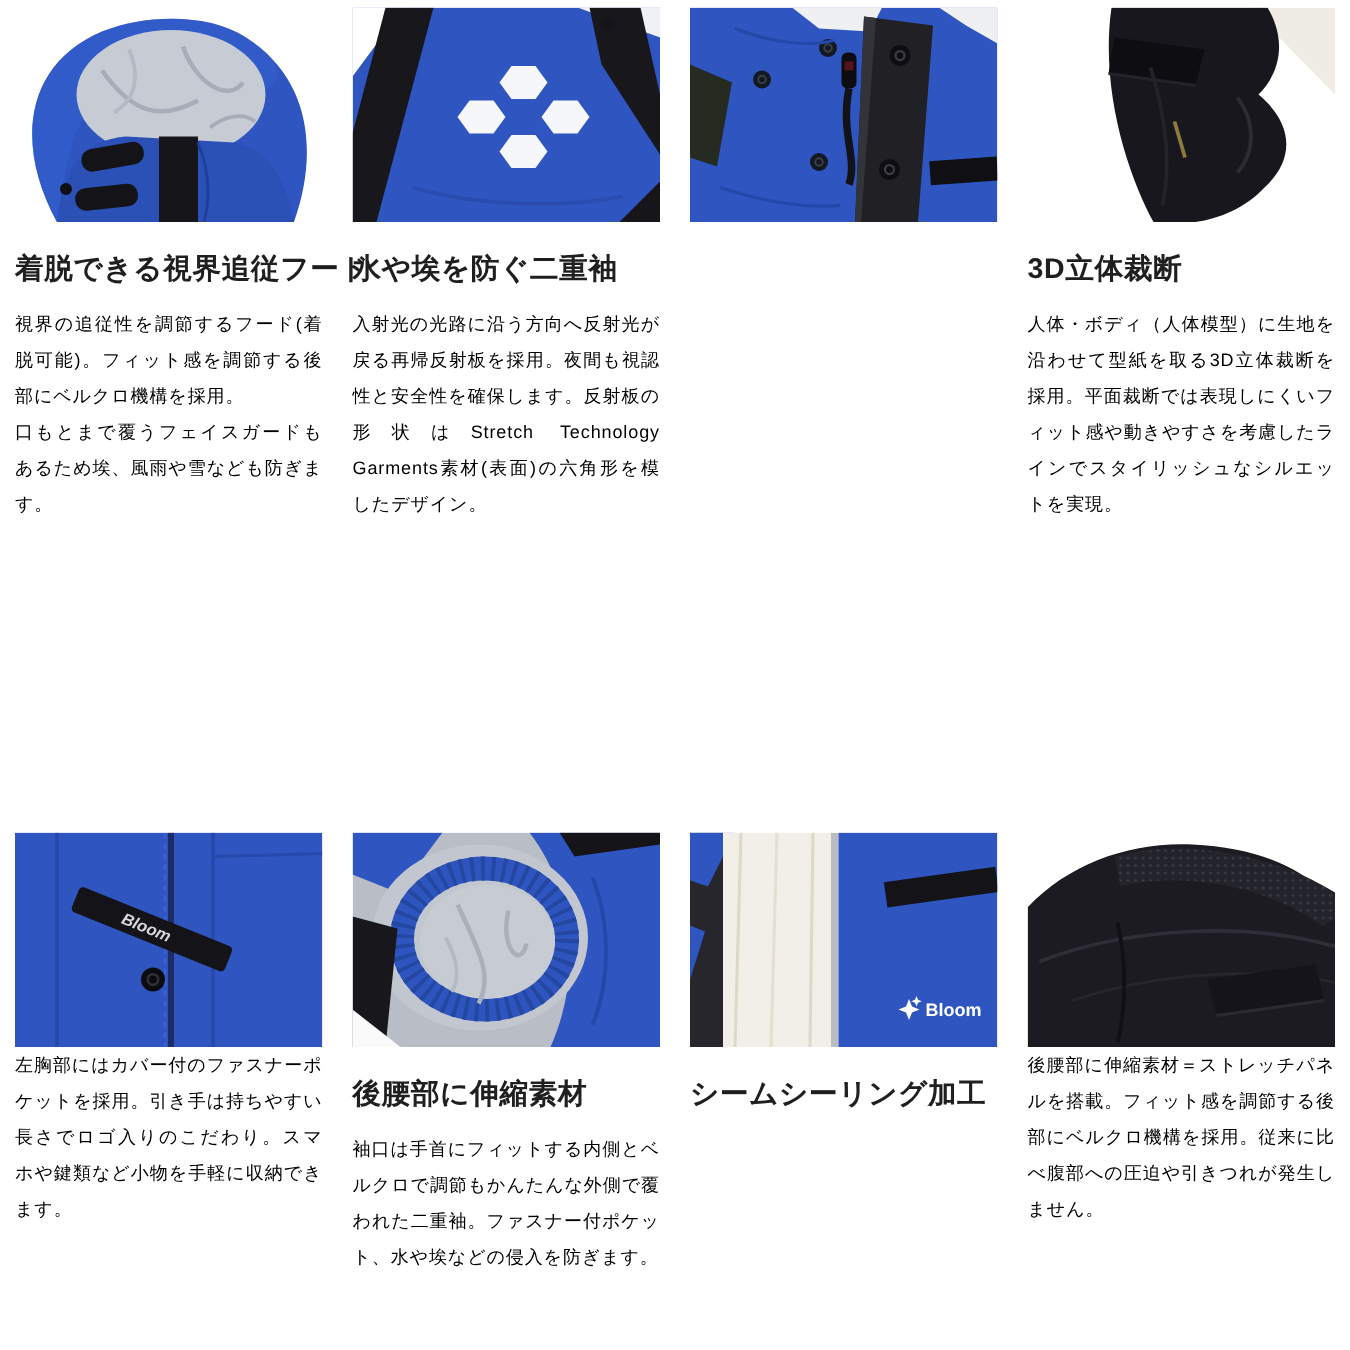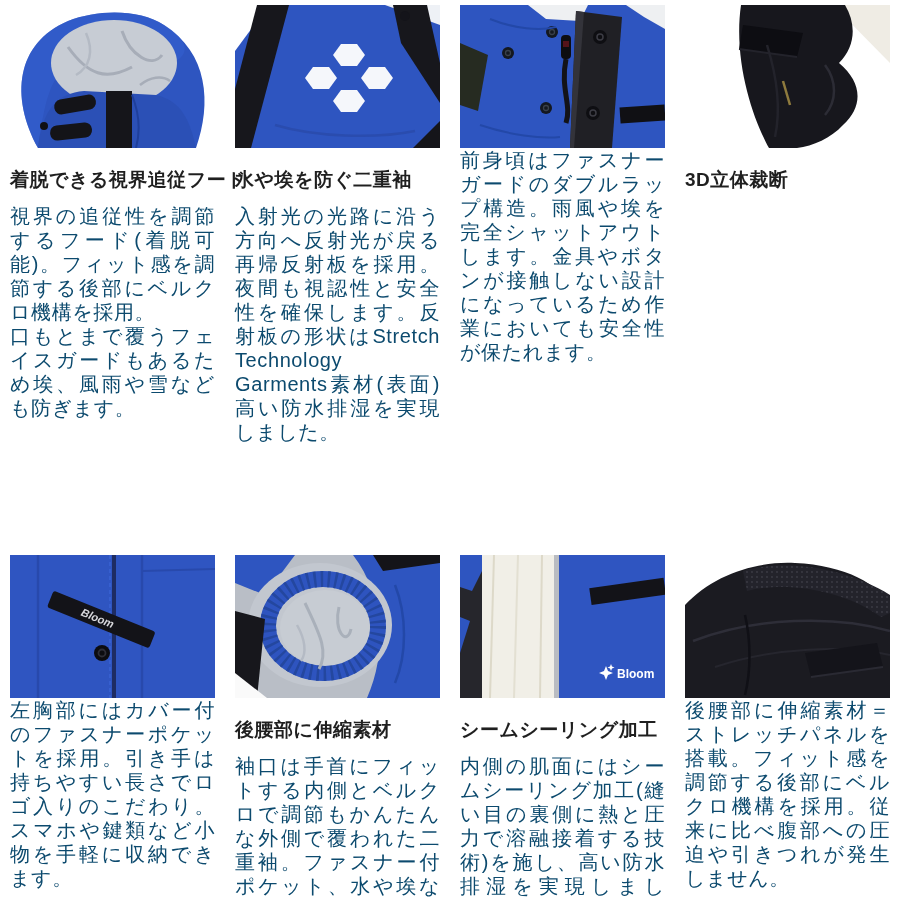--- a/index.html
+++ b/index.html
@@ -20,21 +20,21 @@
     width:205px;height:143px;overflow:hidden;display:block;line-height:0;
   }
   .photo svg{display:block;}
   .title{
     margin:20px 0 12px 0;
     font-size:19px;line-height:24px;font-weight:700;
     color:#1f1f1f;letter-spacing:0.5px;white-space:nowrap;
   }
   .body{
     margin:0;
-    font-size:20px;line-height:24px;color:#0c4a6e;
+    font-size:12px;line-height:24px;color:#000000;
     letter-spacing:0.6px;white-space:pre-line;
     text-align:justify;
   }
 </style>
 </head>
 <body>
 
 <div class="grid">
 
   <section class="panel">
@@ -74,21 +74,21 @@
         <g fill="#f5f7fb">
           <polygon points="98,50 106,39 122,39 130,50 122,61 106,61"></polygon>
           <polygon points="70,73 78,62 94,62 102,73 94,84 78,84"></polygon>
           <polygon points="126,73 134,62 150,62 158,73 150,84 134,84"></polygon>
           <polygon points="98,96 106,85 122,85 130,96 122,107 106,107"></polygon>
         </g>
         <path d="M40,120 C80,132 140,134 180,126" stroke="#2a4cae" stroke-width="2.5" fill="none"></path>
       </svg>
     </div>
     <h2 class="title">水や埃を防ぐ二重袖</h2>
-    <p class="body">入射光の光路に沿う方向へ反射光が戻る再帰反射板を採用。夜間も視認性と安全性を確保します。反射板の形状はStretch Technology Garments素材(表面)高い防水排湿を実現しました。</p>
+    <p class="body">入射光の光路に沿う方向へ反射光が戻る再帰反射板を採用。夜間も視認性と安全性を確保します。反射板の形状はStretch Technology Garments素材(表面)の六角形を模したデザイン。</p>
   </section>
 
   <section class="panel">
     <div class="photo">
       <svg width="205" height="143" viewBox="0 0 205 143">
         <rect width="205" height="143" fill="#2e55c0"></rect>
         <path d="M68,0 L128,0 L120,16 L86,14 Z" fill="#eef0f2"></path>
         <path d="M166,0 L205,0 L205,24 L184,12 Z" fill="#eef0f2"></path>
         <path d="M0,38 L28,50 L18,106 L0,100 Z" fill="#262b21"></path>
         <path d="M116,6 L162,12 L152,143 L110,143 Z" fill="#202025"></path>
@@ -106,37 +106,37 @@
             <circle cx="86" cy="103" r="2.5" fill="none" stroke="#39404b" stroke-width="1.3"></circle>
         </g>
         <rect x="101" y="30" width="10" height="24" rx="4" fill="#0d0d11"></rect>
         <rect x="103" y="36" width="6" height="6" fill="#55131a"></rect>
         <path d="M106,54 C100,84 112,100 106,118" stroke="#131317" stroke-width="5" fill="none"></path>
         <rect x="160" y="101" width="45" height="16" fill="#101014" transform="rotate(-4 182 109)"></rect>
         <path d="M20,120 C50,130 80,134 100,132" stroke="#2348a8" stroke-width="2" fill="none"></path>
         <path d="M30,14 C55,24 80,26 96,22" stroke="#2348a8" stroke-width="2" fill="none"></path>
       </svg>
     </div>
-    <p class="body">前身頃はファスナーガードのダブルラップ構造。雨風や埃を完全シャットアウトします。金具やボタンが接触しない設計になっているため作業においても安全性が保たれます。</p>
   </section>
 
   <section class="panel">
     <div class="photo">
       <svg width="205" height="143" viewBox="0 0 205 143">
         <rect width="205" height="143" fill="#ffffff"></rect>
         <path d="M148,0 L205,0 L205,58 Z" fill="#efece4"></path>
         <path d="M56,0 L160,0 C172,20 170,42 154,58 C178,78 178,102 158,120 C146,133 128,141 112,143 L84,143 C68,114 48,56 56,0 Z" fill="#17171d"></path>
         <path d="M58,20 L118,28 L112,52 L54,44 Z" fill="#0d0d12"></path>
         <path d="M54,44 L112,52" stroke="#23232b" stroke-width="2" fill="none"></path>
         <path d="M140,60 C152,76 152,96 140,110" stroke="#2c2c35" stroke-width="2.5" fill="none"></path>
         <path d="M82,40 C92,72 96,104 90,132" stroke="#23232b" stroke-width="2.5" fill="none"></path>
         <path d="M98,76 L105,100" stroke="#8f7b3e" stroke-width="2.5" fill="none"></path>
       </svg>
     </div>
     <h2 class="title">3D立体裁断</h2>
+    <p class="body">人体・ボディ（人体模型）に生地を沿わせて型紙を取る3D立体裁断を採用。平面裁断では表現しにくいフィット感や動きやすさを考慮したラインでスタイリッシュなシルエットを実現。</p>
   </section>
 
   <section class="panel">
     <div class="photo">
       <svg width="205" height="143" viewBox="0 0 205 143">
         <rect width="205" height="143" fill="#2f55c1"></rect>
         <path d="M28,0 L28,143" stroke="#2849ac" stroke-width="2.5" fill="none"></path>
         <path d="M132,0 L132,143" stroke="#2849ac" stroke-width="2.5" fill="none"></path>
         <path d="M132,16 L205,14" stroke="#2849ac" stroke-width="2" fill="none"></path>
         <path d="M104,0 L104,143" stroke="#1e2c63" stroke-width="4" fill="none"></path>
@@ -190,21 +190,20 @@
         <rect x="99" y="0" width="106" height="143" fill="#2f55c1"></rect>
         <rect x="130" y="28" width="75" height="17" fill="#131318" transform="rotate(-8 167 36)"></rect>
         <g transform="translate(146,118)">
           <path d="M0,-7 L2,-2 L7,0 L2,2 L0,7 L-2,2 L-7,0 L-2,-2 Z" fill="#ffffff"></path>
           <path d="M5,-9 L6,-6.5 L8.5,-5.5 L6,-4.5 L5,-2 L4,-4.5 L1.5,-5.5 L4,-6.5 Z" fill="#ffffff"></path>
           <text x="11" y="4.5" font-size="12" font-weight="700" fill="#ffffff">Bloom</text>
         </g>
       </svg>
     </div>
     <h2 class="title">シームシーリング加工</h2>
-    <p class="body">内側の肌面にはシームシーリング加工(縫い目の裏側に熱と圧力で溶融接着する技術)を施し、高い防水排湿を実現しました。常に快適な着心地を保ちます。</p>
   </section>
 
   <section class="panel">
     <div class="photo">
       <svg width="205" height="143" viewBox="0 0 205 143">
         <defs>
           <pattern id="mesh" width="5" height="5" patternUnits="userSpaceOnUse">
             <rect width="5" height="5" fill="#23232b"></rect>
             <circle cx="2" cy="2" r="0.9" fill="#3c3c46"></circle>
           </pattern>

